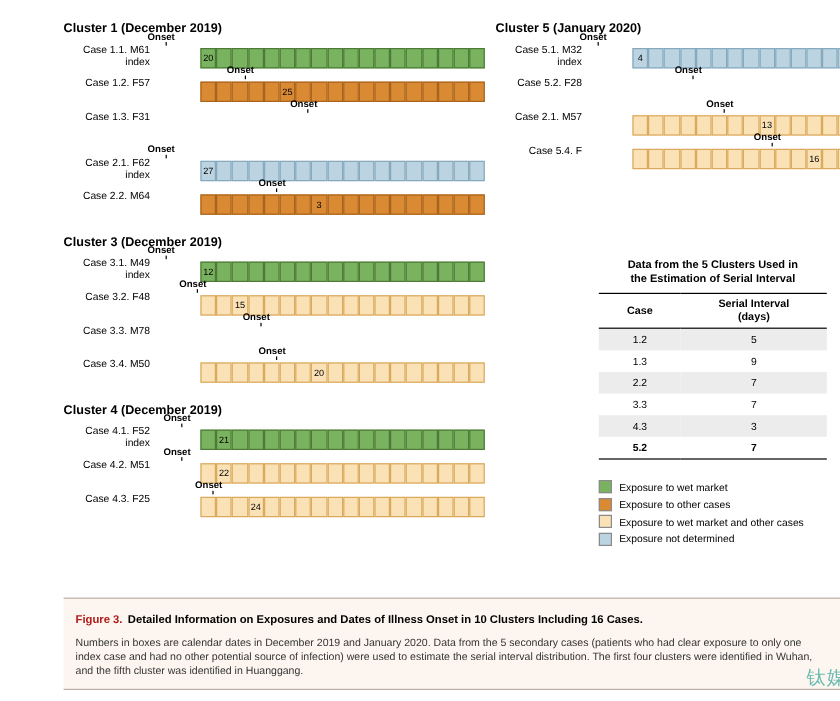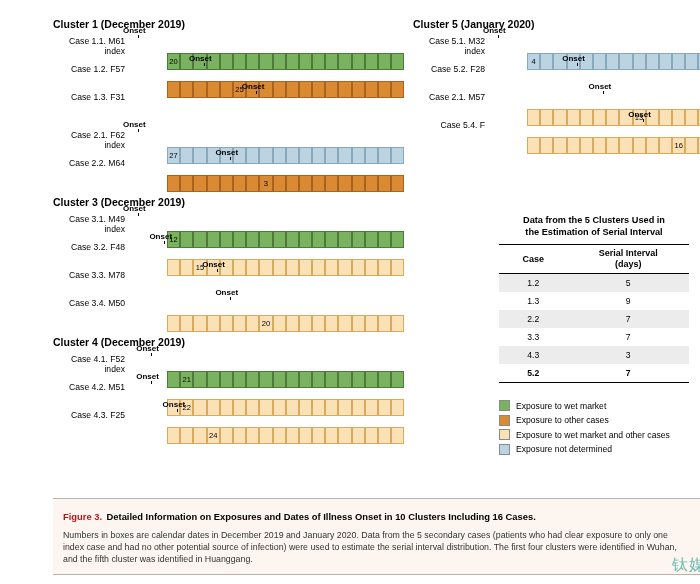--- a/index.html
+++ b/index.html
@@ -22,21 +22,21 @@
   }
   .cluster-block{margin-bottom:14px;}
 
   .case-row{position:relative;height:24px;margin-bottom:4px;}
   .case-label{
     position:absolute;left:0;top:0;width:72px;text-align:right;
     font-size:8.6px;line-height:10px;
   }
   .case-label .idx{display:block;font-size:8.6px;}
   .track{
-    position:absolute;left:78px;top:17px;height:17px;
+    position:absolute;left:78px;top:4px;height:17px;
     display:flex;
     padding-left:36px;
   }
   .cell{
     width:13.2px;height:17px;box-sizing:border-box;
     border:0.7px solid #8a8a8a;
     position:relative;
   }
   .green{background:#7ab35f;border-color:#4d7a38;}
   .orange{background:#d98a33;border-color:#a8641f;}

